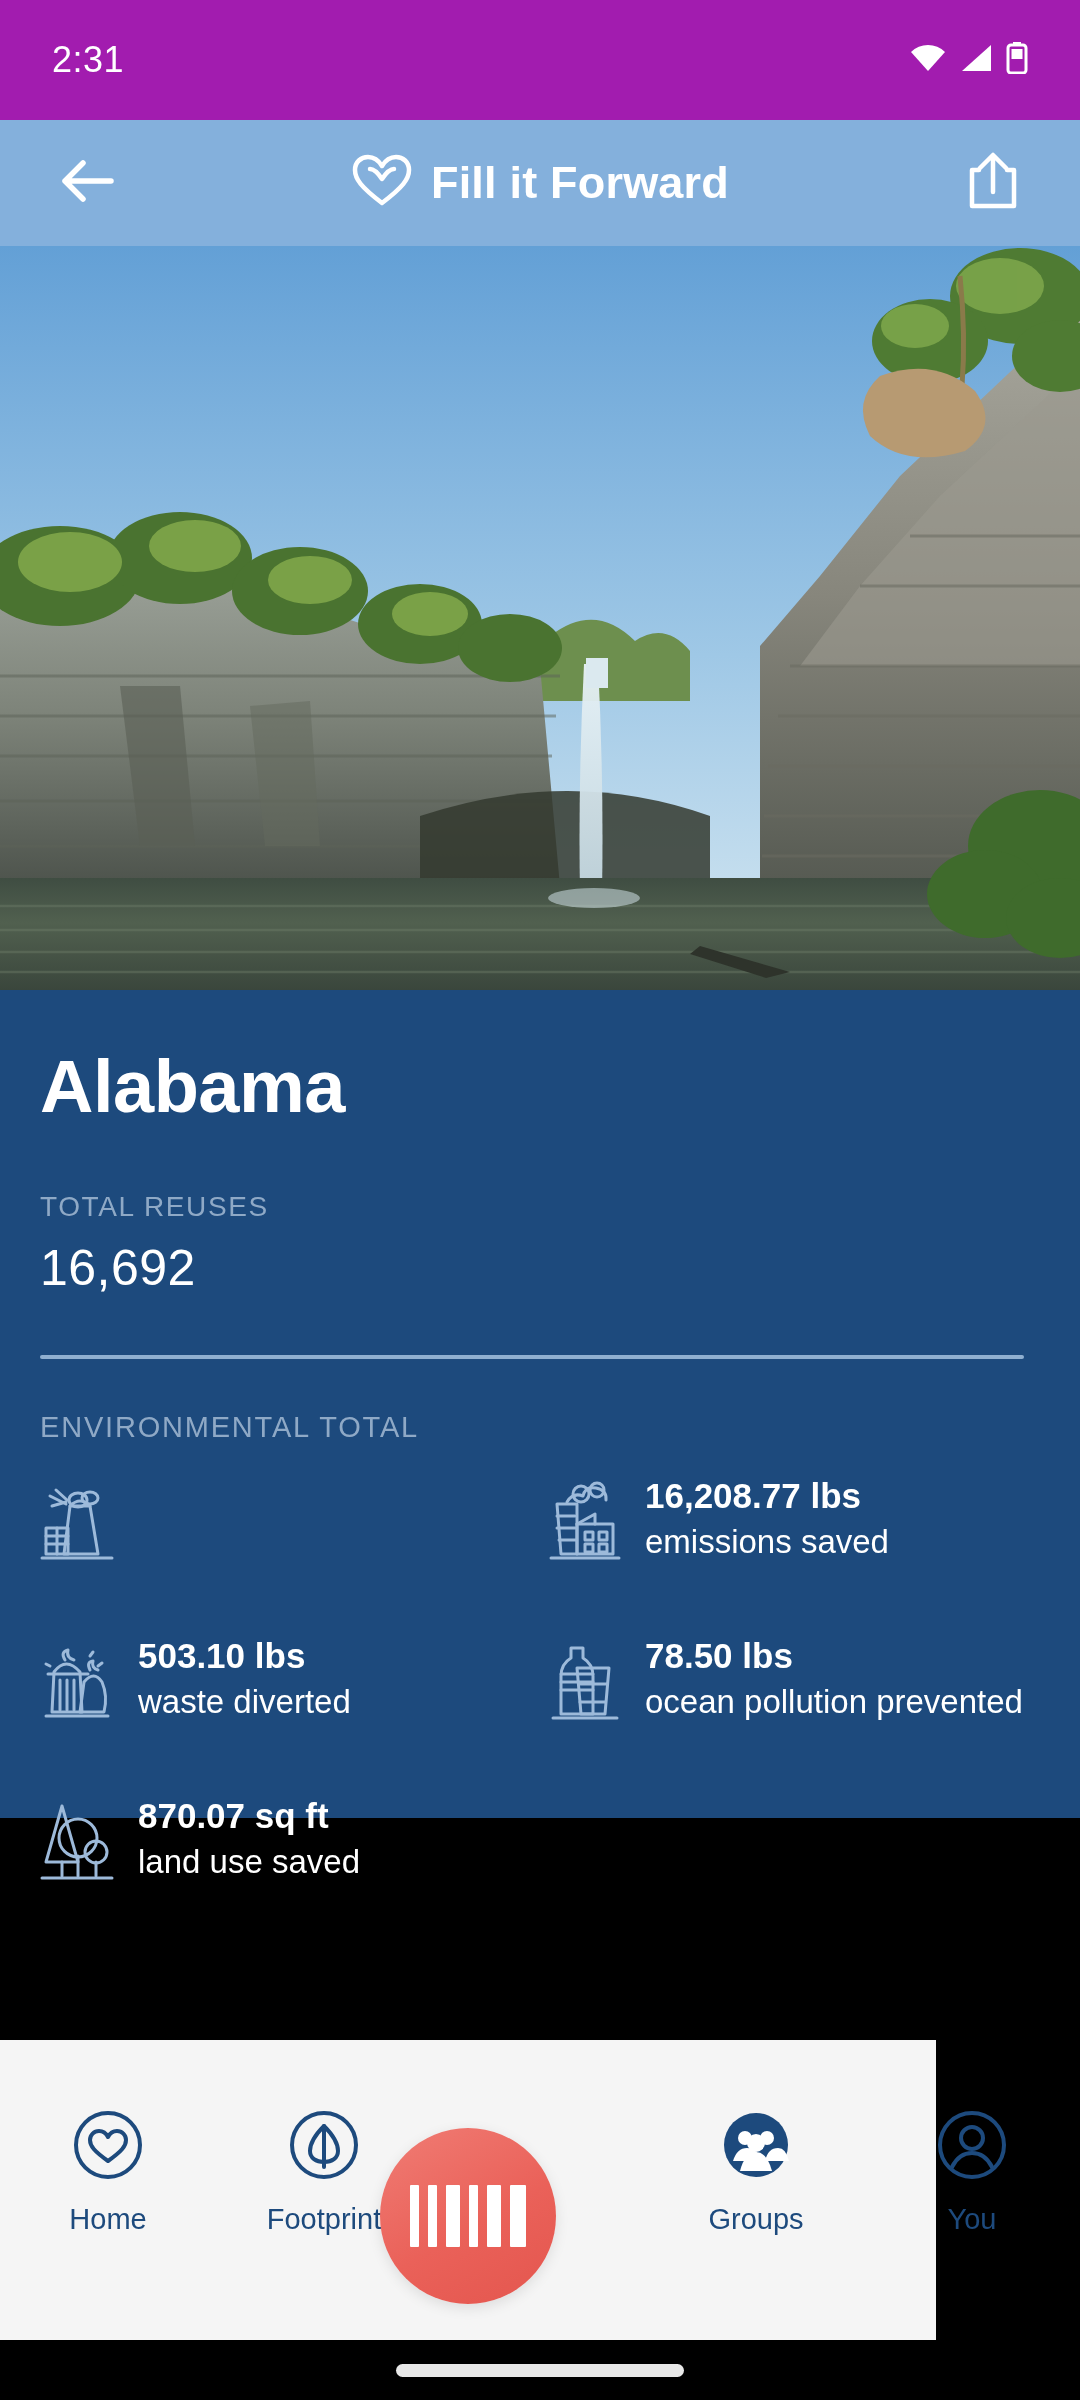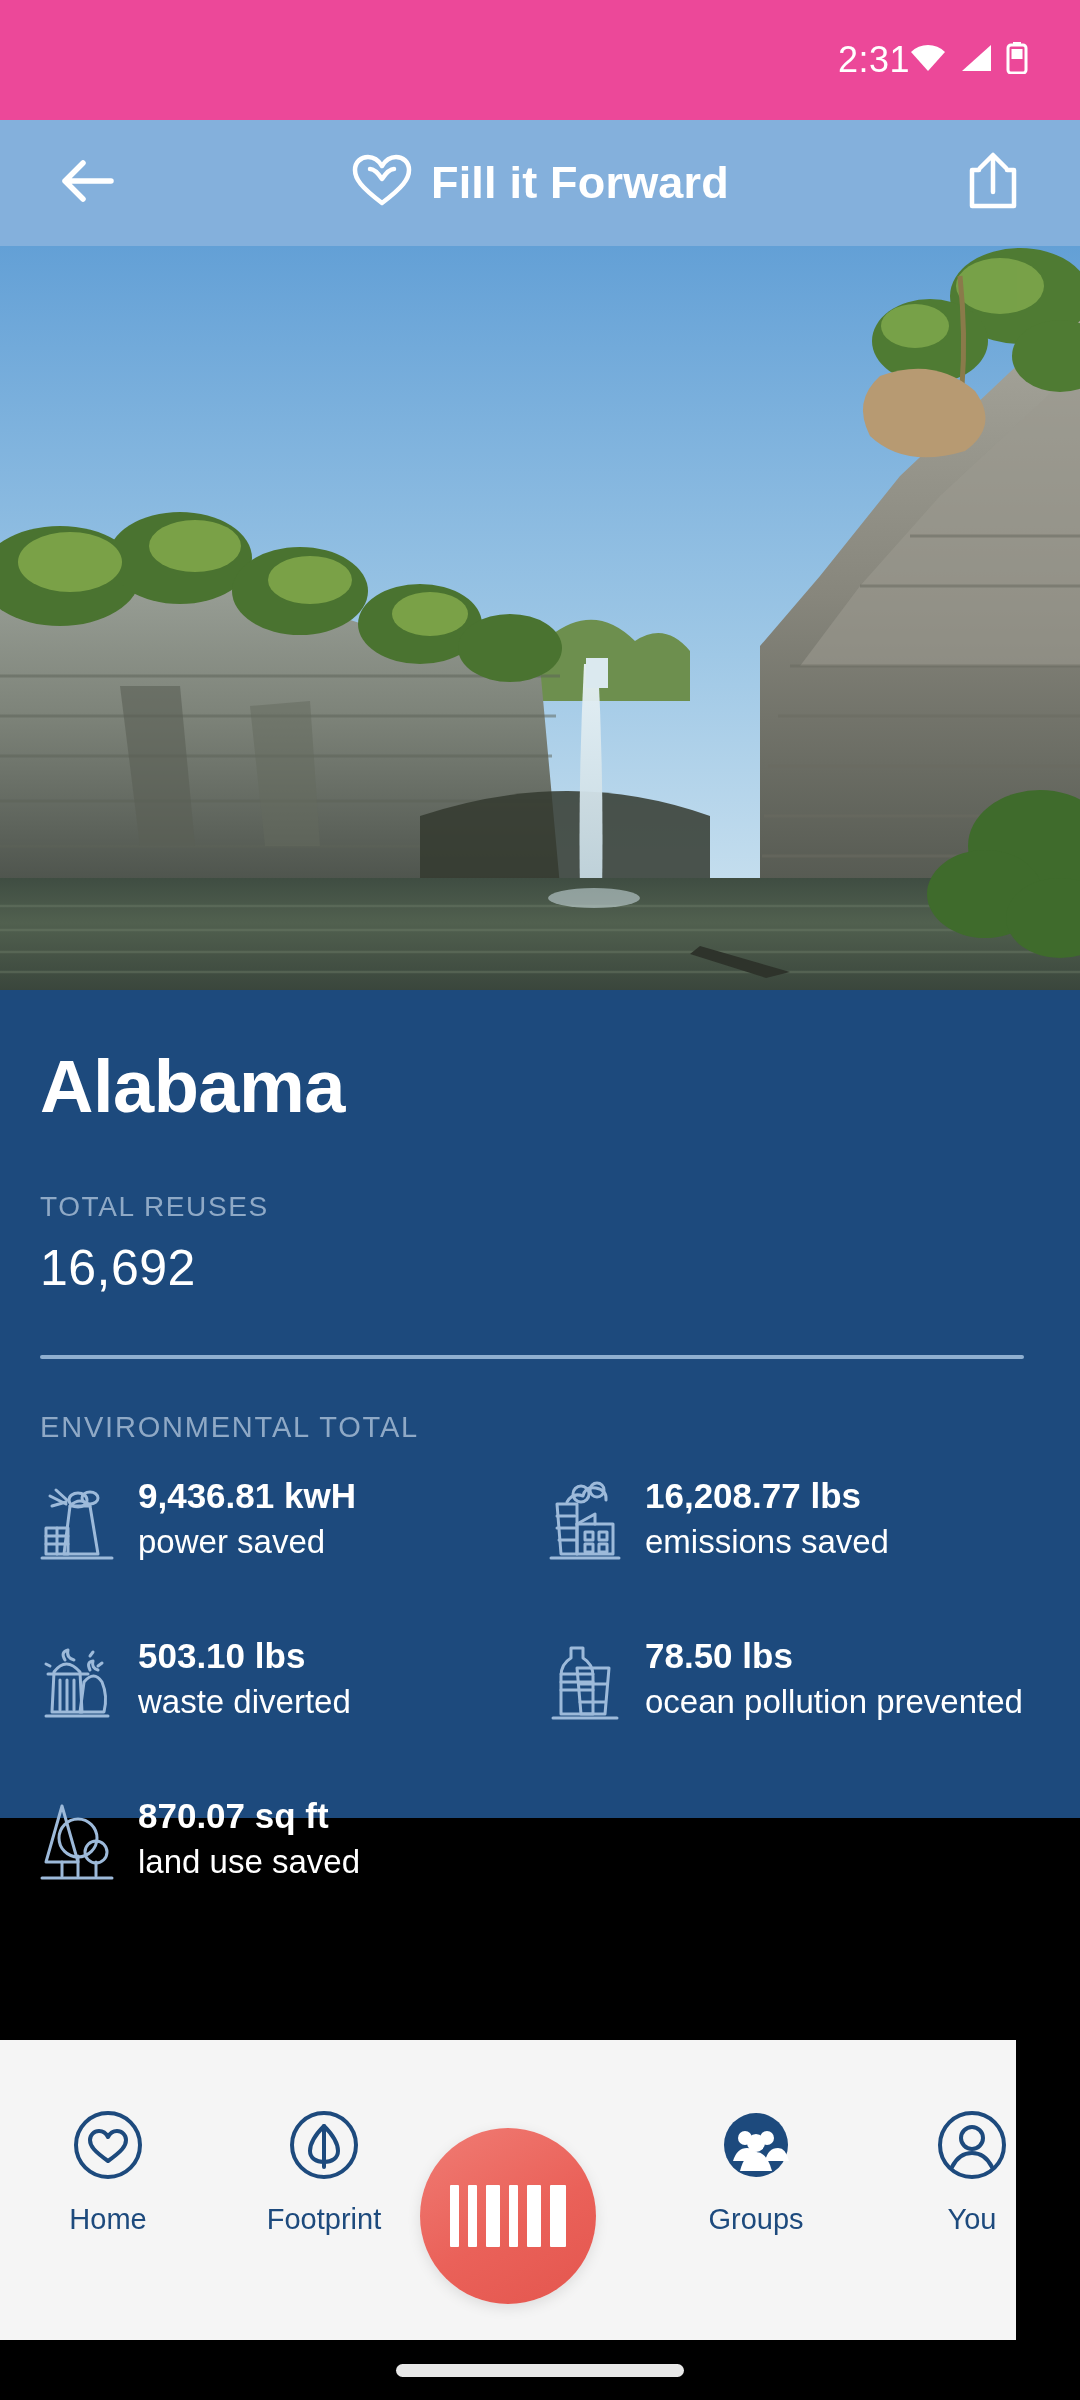--- a/index.html
+++ b/index.html
@@ -7,22 +7,22 @@
     width:1080px; height:2400px;
     background:#000;
     font-family:"Liberation Sans", sans-serif;
     overflow:hidden;
   }
   #screen { position:relative; width:1080px; height:2400px; background:#000; }
 
   
   .statusbar{
     position:absolute; left:0; top:0; width:1080px; height:120px;
-    background:#ec4899; display:flex; align-items:center;
-    justify-content:flex-end; padding:6px 52px;
+    background:#a21caf; display:flex; align-items:center;
+    justify-content:space-between; padding:6px 52px;
   }
   .status-time{ color:#fff; font-size:36px; letter-spacing:.5px; }
   .status-icons{ display:flex; align-items:center; gap:14px; }
 
   
   .appbar{
     position:absolute; left:0; top:120px; width:1080px; height:126px;
     background:#84b0dc; display:flex; align-items:center; padding:0 44px;
   }
   .back-btn{ width:86px; height:86px; display:flex; align-items:center; justify-content:center; }
@@ -76,21 +76,21 @@
     display:flex; align-items:flex-start; gap:20px; min-height:138px;
   }
   .stat-icon{ flex:0 0 78px; width:78px; height:90px; padding-top:8px; }
   .stat-icon svg{ display:block; width:78px; height:84px; }
   .stat-txt{ padding-top:4px; }
   .stat-val{ color:#fff; font-size:35px; font-weight:bold; line-height:1.15; }
   .stat-desc{ color:#fff; font-size:33px; line-height:1.22; margin-top:6px; font-weight:normal; }
 
   
   .bottomnav{
-    position:absolute; left:0; top:2040px; width:1016px; height:300px;
+    position:absolute; left:0; top:2040px; width:936px; height:300px;
     background:#f5f5f5;
   }
   .nav-items{
     position:absolute; left:0; top:0; width:1080px; height:260px;
     display:flex; align-items:center;
   }
   .nav-item{
     flex:1; display:flex; flex-direction:column; align-items:center;
     justify-content:center; gap:18px; height:100%;
   }
@@ -293,24 +293,20 @@
               <path d="M30 26 q10 -10 20 0"></path>
               <ellipse cx="38" cy="20" rx="9" ry="7"></ellipse>
               <ellipse cx="50" cy="18" rx="8" ry="6"></ellipse>
               <path d="M10 16 L26 24 M12 26 L26 22 M16 10 L27 20"></path>
               <rect x="6" y="48" width="22" height="26"></rect>
               <path d="M6 56 H28 M6 64 H28 M17 48 V74"></path>
               <path d="M2 78 H72"></path>
             </g>
           </svg>
         </div>
-        <div class="stat-txt">
-          <div class="stat-val">9,436.81 kwH</div>
-          <div class="stat-desc">power saved</div>
-        </div>
       </div>
 
       <div class="stat">
         <div class="stat-icon">
           <svg viewBox="0 0 78 84">
             <g fill="none" stroke="#9dbada" stroke-width="3" stroke-linecap="round" stroke-linejoin="round">
               <path d="M10 24 L14 74 L30 74 L30 24 Z"></path>
               <path d="M30 44 L30 74 L66 74 L66 44 Z"></path>
               <path d="M30 44 L48 34 L48 44"></path>
               <path d="M10 36 H28 M10 48 H28 M12 60 H29"></path>

